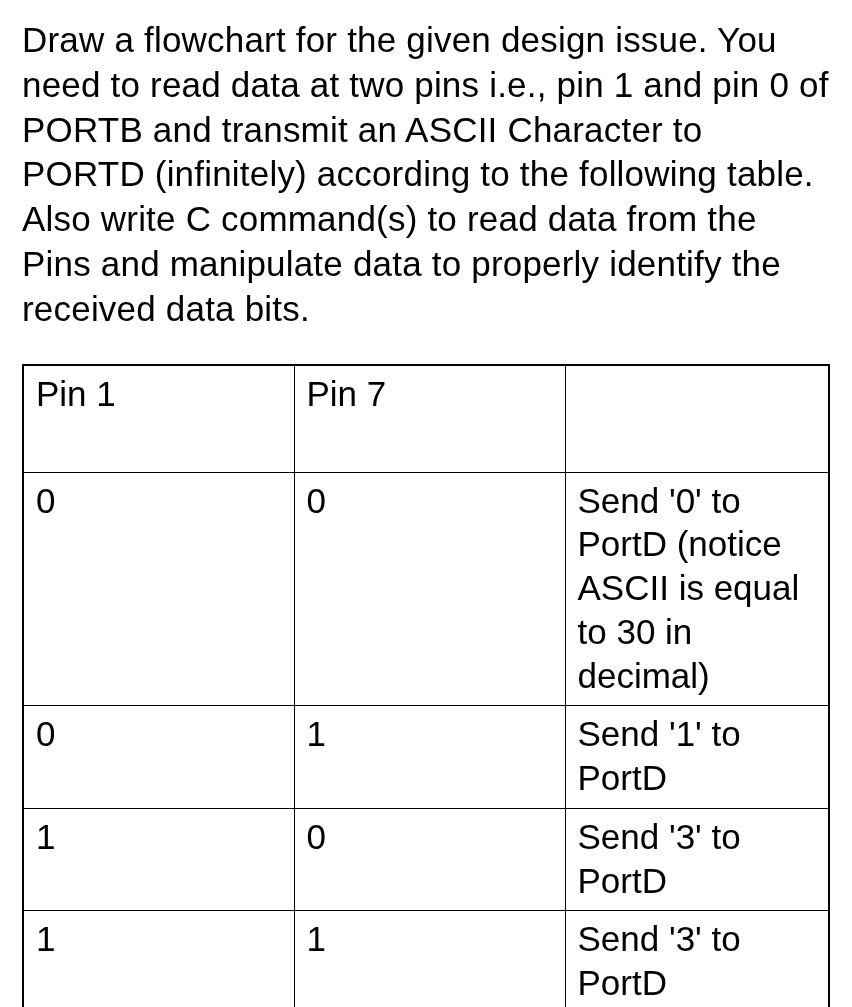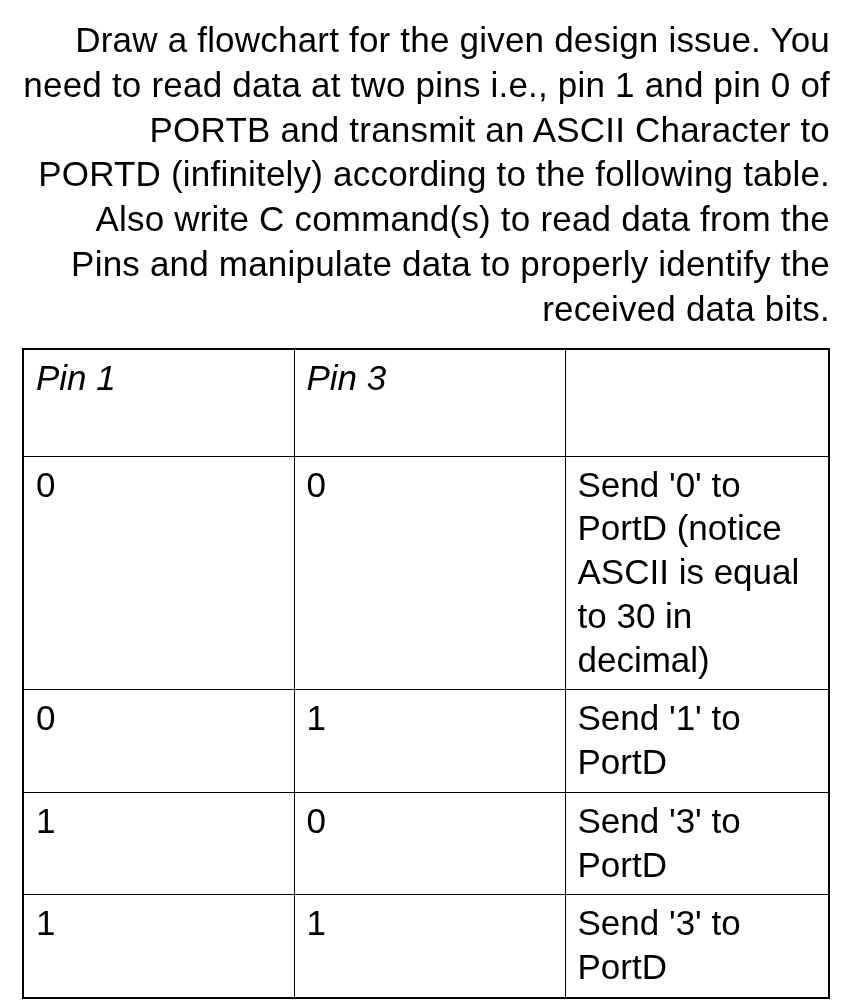--- a/index.html
+++ b/index.html
@@ -13,61 +13,59 @@
   .page {
     box-sizing: border-box;
     width: 852px;
     min-height: 1007px;
     padding: 18px 22px 30px 22px;
   }
   .prompt {
     font-size: 35px;
     line-height: 1.28;
     letter-spacing: 0.2px;
-    margin-bottom: 16px;
-    text-align: right;
+    margin-bottom: 32px;
   }
   table {
     border-collapse: collapse;
     width: 806px;
     table-layout: fixed;
     border: 2px solid #000;
   }
   col.c1 { width: 271px; }
   col.c2 { width: 271px; }
   col.c3 { width: 264px; }
   td {
     border: 1.5px solid #000;
     font-size: 35px;
     line-height: 1.25;
     vertical-align: top;
     padding: 6px 10px 8px 12px;
   }
   .header-row td {
     height: 92px;
-    font-style: italic;
   }
 </style>
 </head>
 <body>
 
 <div class="page">
 
   <div class="prompt">Draw a flowchart for the given design issue. You need to read data at two pins i.e., pin 1 and pin 0 of PORTB and transmit an ASCII Character to PORTD (infinitely) according to the following table. Also write C command(s) to read data from the Pins and manipulate data to properly identify the received data bits.</div>
 
   <table>
     <colgroup>
       <col class="c1">
         <col class="c2">
         <col class="c3">
     </colgroup>
     <tbody>
         <tr class="header-row">
       <td>Pin 1</td>
-      <td>Pin 3</td>
+      <td>Pin 7</td>
       <td></td>
     </tr>
     <tr>
       <td>0</td>
       <td>0</td>
       <td>Send '0' to PortD (notice ASCII is equal to 30 in decimal)</td>
     </tr>
     <tr>
       <td>0</td>
       <td>1</td>

